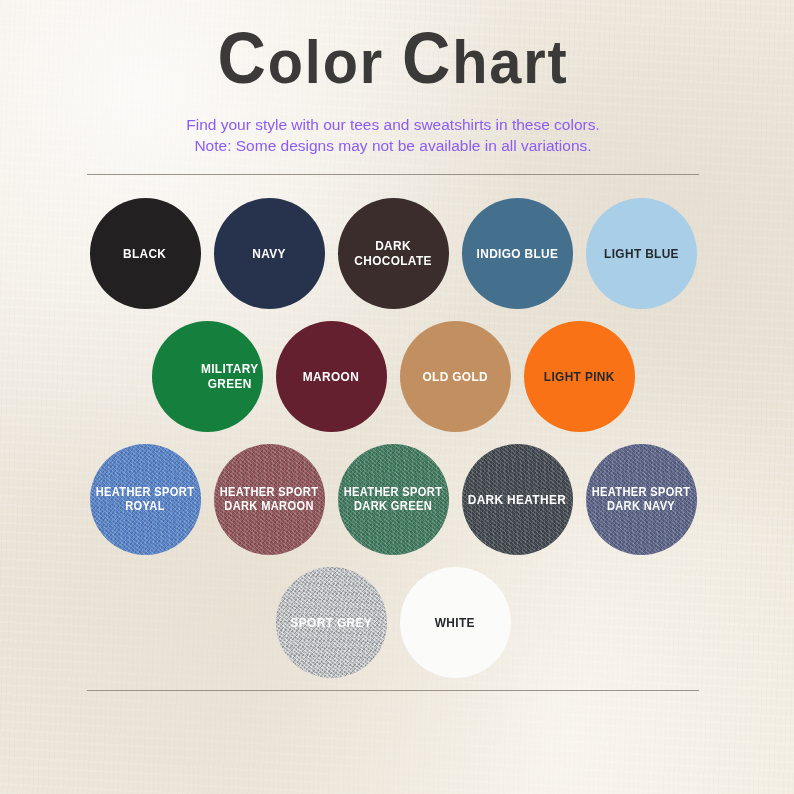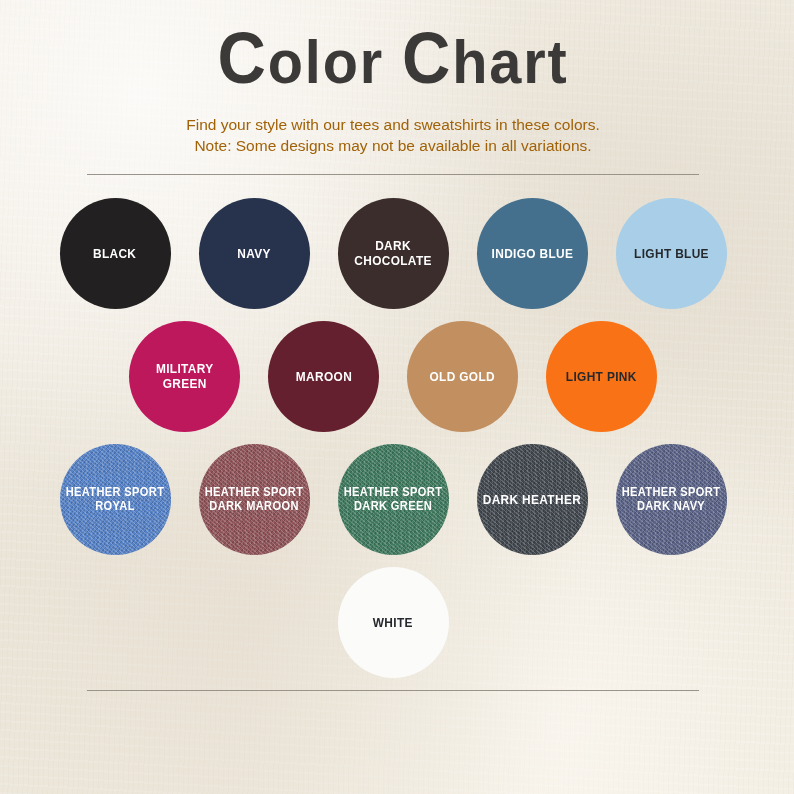--- a/index.html
+++ b/index.html
@@ -51,41 +51,41 @@
     color: #3b3a38;
     font-stretch: condensed;
     transform: scaleX(0.93);
   }
   .title .cap { font-size: 72px; }
 
   .subtitle {
     text-align: center;
     margin: 0;
     padding-top: 20px;
-    color: #a16207;
+    color: #8b5cf6;
     font-size: 15.5px;
     line-height: 1.38;
   }
   .subtitle div { white-space: nowrap; }
 
   .divider {
     height: 1px;
     background: #9a9389;
     margin: 0 auto;
     width: 612px;
   }
   .divider-top { margin-top: 17px; }
   .divider-bottom { margin-top: 8px; }
 
   
   .rows { padding-top: 23px; }
   .row {
     display: flex;
     justify-content: center;
-    gap: 28px;
+    gap: 13px;
     margin-bottom: 12px;
   }
 
   .swatch {
     width: 111px;
     height: 111px;
     border-radius: 50%;
     display: flex;
     align-items: center;
     justify-content: center;
@@ -170,21 +170,21 @@
             <div>INDIGO BLUE</div>
           </div>
         </div>
         <div class="swatch" style="background: rgb(168, 206, 232);">
           <div class="label" style="color: rgb(37, 40, 44);">
             <div>LIGHT BLUE</div>
           </div>
         </div>
       </div>
       <div class="row">
-        <div class="swatch" style="background: #be185d;">
+        <div class="swatch" style="background: #15803d; justify-content: flex-end;">
           <div class="label" style="color: rgb(255, 255, 255);">
             <div>MILITARY</div>
             <div>GREEN</div>
           </div>
         </div>
         <div class="swatch" style="background: rgb(100, 32, 46);">
           <div class="label" style="color: rgb(255, 255, 255);">
             <div>MAROON</div>
           </div>
         </div>
@@ -224,20 +224,25 @@
           </div>
         </div>
         <div class="swatch heather small" style="background: rgb(90, 99, 135);">
           <div class="label" style="color: rgb(255, 255, 255);">
             <div>HEATHER SPORT</div>
             <div>DARK NAVY</div>
           </div>
         </div>
       </div>
       <div class="row">
+        <div class="swatch heather heather-strong" style="background: rgb(183, 186, 189);">
+          <div class="label" style="color: rgb(255, 255, 255);">
+            <div>SPORT GREY</div>
+          </div>
+        </div>
         <div class="swatch" style="background: rgb(251, 251, 249); text-align: center;">
           <div class="label" style="color: rgb(37, 40, 44);">
             <div>WHITE</div>
           </div>
         </div>
       </div>
     </div>
 
   <div class="divider divider-bottom"></div>
 

